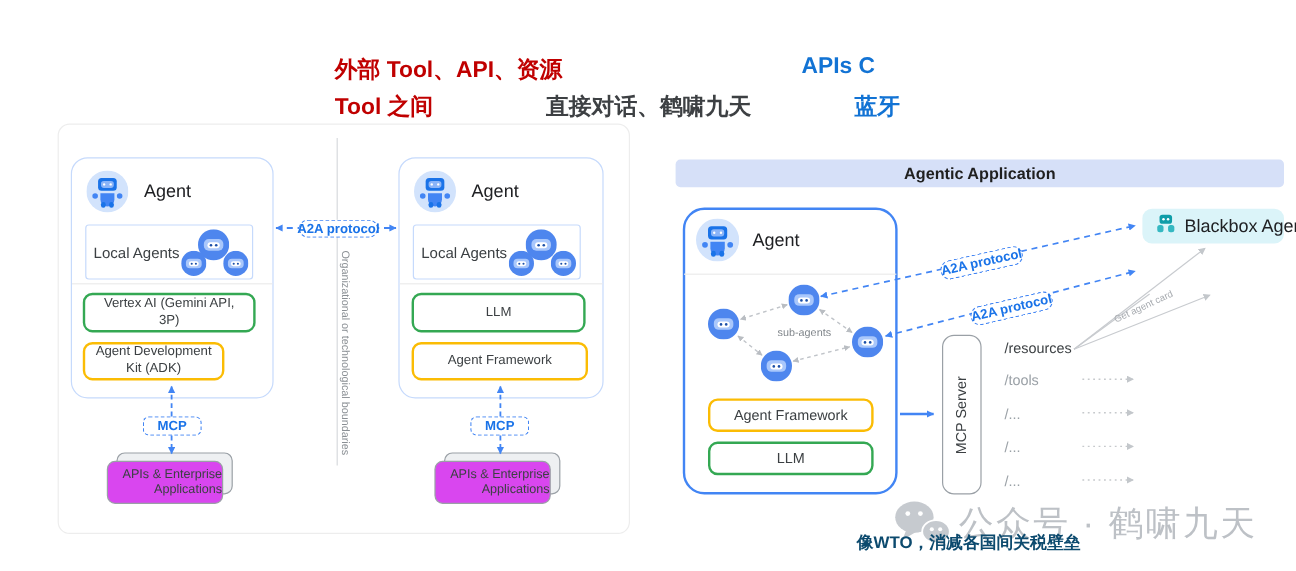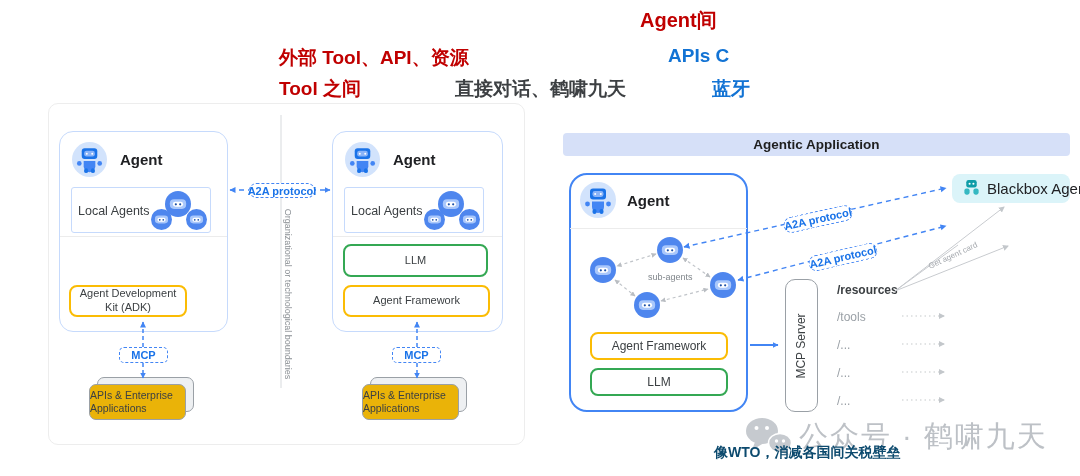--- a/index.html
+++ b/index.html
@@ -7,52 +7,51 @@
   .canvas{position:relative;width:1080px;height:476px;background:#fff;overflow:hidden;
           font-family:"Liberation Sans",sans-serif;color:#3c4043}
   .abs{position:absolute}
   .ann{position:absolute;font-weight:bold;white-space:nowrap;font-size:19px}
   .red{color:#c00000}
   .blu{color:#1273d4}
   .gry{color:#3d4043}
   .panel{position:absolute;background:#fff;border:1px solid #ededed;border-radius:10px}
   .agent-card{position:absolute;background:#fff;border:1.5px solid #c6dafc;border-radius:14px}
   .agent-card-r{position:absolute;background:#fff;border:2px solid #4285f4;border-radius:18px}
-  .card-title{position:absolute;font-size:15px;font-weight:700;color:#202124;white-space:nowrap}
+  .card-title{position:absolute;font-size:15px;font-weight:400;color:#202124;white-space:nowrap}
   .divider{position:absolute;height:1px;background:#ececec}
   .la-box{position:absolute;border:1px solid #c6dafc;border-radius:3px;background:#fff}
   .la-label{position:absolute;font-size:12.5px;color:#3c4043;white-space:nowrap}
   .gbox,.ybox{position:absolute;background:#fff;border-radius:8px;display:flex;align-items:center;
           justify-content:center;font-size:11px;color:#3c4043;text-align:center;line-height:1.25;padding:0 8px}
   .gbox{border:2px solid #34a853}
   .ybox{border:2px solid #fbbc04}
   .mcp{position:absolute;border:1.5px dashed #4285f4;border-radius:5px;background:#fff;display:flex;
           align-items:center;justify-content:center;font-size:11px;font-weight:bold;color:#1a73e8}
   .stack-back{position:absolute;background:#eef0f2;border:1px solid #9aa0a6;border-radius:7px}
-  .stack-front{position:absolute;background:#eab308;border:1px solid #9aa0a6;border-radius:7px;display:flex;
-          align-items:center;justify-content:center;font-size:10.5px;color:#3c4043;text-align:left;line-height:1.2}
+  .stack-front{position:absolute;background:#d946ef;border:1px solid #9aa0a6;border-radius:7px;display:flex;
+          align-items:center;justify-content:center;font-size:10.5px;color:#3c4043;text-align:right;line-height:1.2}
   .a2a{position:absolute;border:1.5px dashed #4285f4;border-radius:9px;background:#fff;display:flex;
           align-items:center;justify-content:center;font-size:11px;font-weight:bold;color:#1a73e8;white-space:nowrap}
   .endpoint{position:absolute;font-size:12px;color:#9aa0a6;white-space:nowrap}
-  .endpoint.first{color:#3c4043;font-weight:700}
+  .endpoint.first{color:#3c4043;font-weight:400}
   .bb{position:absolute;border-radius:8px;display:flex;align-items:center;gap:6px;padding-left:10px;
           font-size:15px;color:#202124;white-space:nowrap}
   .hdr{position:absolute;background:#d6e0f8;border-radius:4px;display:flex;align-items:center;
           justify-content:center;font-size:13.5px;font-weight:bold;color:#1f1f1f}
   .rot{position:absolute;text-align:center;white-space:nowrap}
   .sub-label{position:absolute;font-size:9px;color:#80868b;white-space:nowrap}
   svg.overlay{position:absolute;left:0;top:0;pointer-events:none}
   .wm-text{position:absolute;font-size:29px;color:#bdc1c6;letter-spacing:2px;white-space:nowrap}
 </style>
 </head>
 <body>
 
 <div class="canvas">
 
-  <div class="ann red" style="left:640px;top:7px;font-size:20px">Agent间</div>
   <div class="ann red" style="left:279px;top:45px">外部 Tool、API、资源</div>
   <div class="ann blu" style="left:668px;top:45px">APIs C</div>
   <div class="ann red" style="left:279px;top:76px">Tool 之间</div>
   <div class="ann gry" style="left:455px;top:76px">直接对话、鹤啸九天</div>
   <div class="ann blu" style="left:712px;top:76px">蓝牙</div>
 
   <div class="panel" style="left:48px;top:103px;width:477px;height:342px"></div>
 
   <div class="agent-card" style="left:59px;top:131px;width:169px;height:201px"></div>
   <span class="abs" style="left:72px;top:142px">
@@ -87,20 +86,21 @@
         <circle cx="14" cy="12.3" r="1" fill="#1b4fa8"></circle>
       </svg></span>
   <span class="abs" style="left:186px;top:209px"><svg width="21" height="21" viewBox="0 0 24 24">
         <circle cx="12" cy="12" r="12" fill="#4e86ee"></circle>
         <rect x="4.5" y="7.5" width="15" height="9" rx="3.8" fill="#a9c7fb"></rect>
         <rect x="7.3" y="10" width="9.4" height="4.6" rx="2.3" fill="#fff"></rect>
         <circle cx="10" cy="12.3" r="1" fill="#1b4fa8"></circle>
         <circle cx="14" cy="12.3" r="1" fill="#1b4fa8"></circle>
       </svg></span>
   <div class="divider" style="left:60px;top:236px;width:167px"></div>
+  <div class="gbox" style="left:69px;top:244px;width:144px;height:33px">Vertex AI (Gemini API, 3P)</div>
   <div class="ybox" style="left:69px;top:285px;width:118px;height:32px">Agent Development Kit (ADK)</div>
   <div class="mcp" style="left:119px;top:347px;width:49px;height:16px">MCP</div>
   <div class="stack-back" style="left:97px;top:377px;width:97px;height:35px"></div>
   <div class="stack-front" style="left:89px;top:384px;width:97px;height:36px">APIs &amp; Enterprise Applications</div>
 
   <div class="agent-card" style="left:332px;top:131px;width:171px;height:201px"></div>
   <span class="abs" style="left:345px;top:142px">
     <svg width="35" height="35" viewBox="0 0 36 36">
         <circle cx="18" cy="18" r="18" fill="#d2e3fc"></circle>
         <rect x="10" y="6.5" width="16" height="11" rx="3" fill="#1a73e8"></rect>

